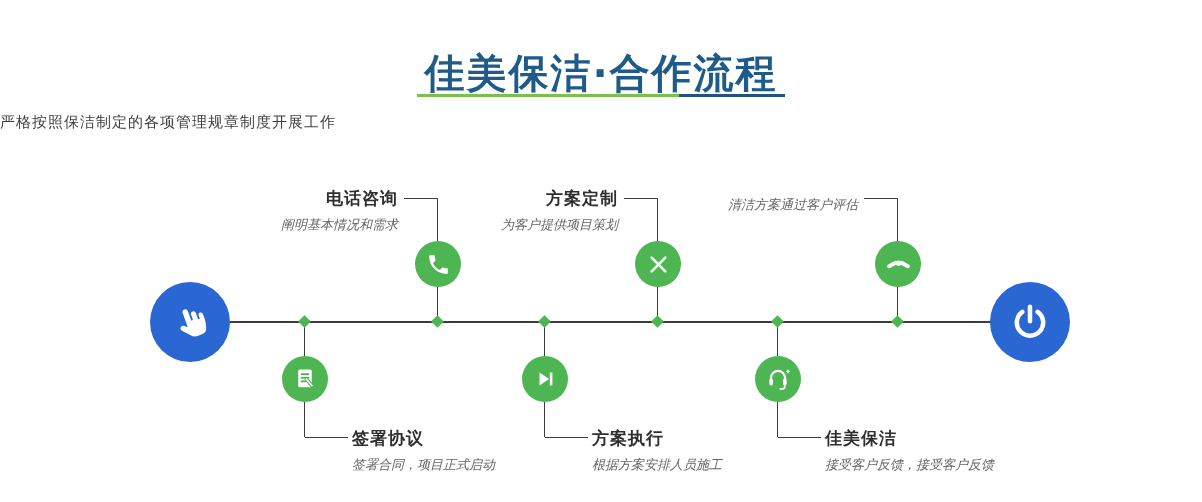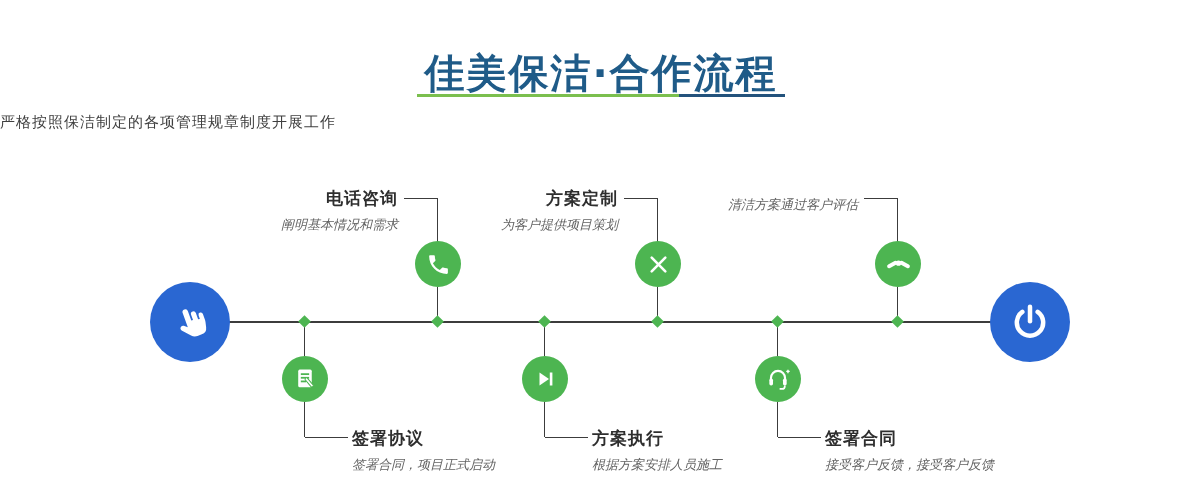--- a/index.html
+++ b/index.html
@@ -159,17 +159,17 @@
   <div class="node" style="left:755px; top:356px">
     <svg viewBox="0 0 24 24" width="26" height="26">
       <path d="M5.5 13v-2a6.5 6.5 0 0 1 13 0v2" fill="none" stroke="#ffffff" stroke-width="2"></path>
       <rect x="4" y="11.5" width="3.4" height="6.5" rx="1.6" fill="#ffffff"></rect>
       <rect x="16.6" y="11.5" width="3.4" height="6.5" rx="1.6" fill="#ffffff"></rect>
       <path d="M18.3 18v.6a2.6 2.6 0 0 1-2.6 2.6h-2.2" fill="none" stroke="#ffffff" stroke-width="1.6"></path>
       <path d="M19.6 5h3.2 M21.2 3.4v3.2" stroke="#ffffff" stroke-width="1.3"></path>
     </svg>
   </div>
   <div class="step-text bottom" style="left:825px">
-    <div class="step-label">签署合同</div>
+    <div class="step-label">佳美保洁</div>
     <div class="step-desc">接受客户反馈，接受客户反馈</div>
   </div>
 
 </div>
 
 </body></html>

